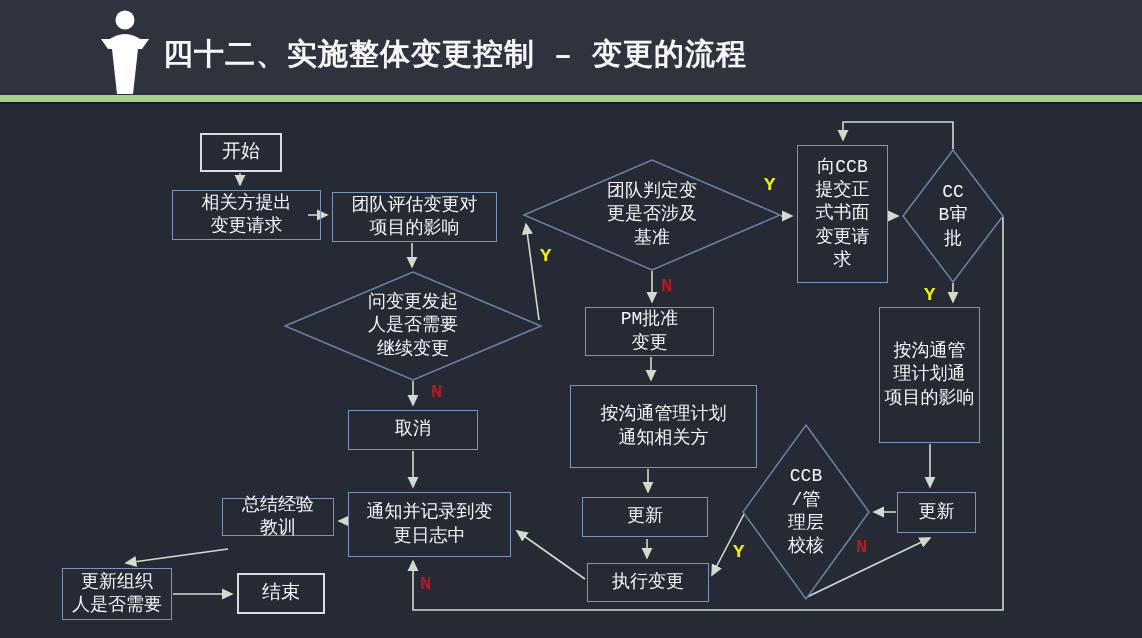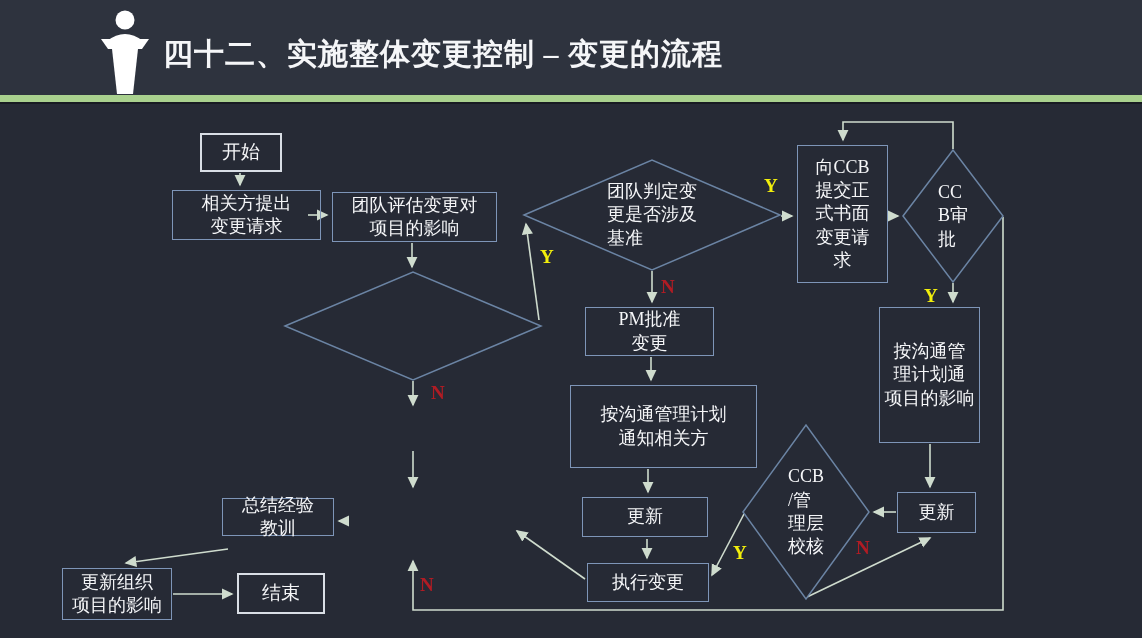--- a/index.html
+++ b/index.html
@@ -1,19 +1,19 @@
 <!DOCTYPE html>
 <html style="--bg-body: #262a35; --bg-header: #2e333e; --accent-green: #a9d18e; --text: #f5f6f8; --box-border: #7e95b8; --diamond-border: #6b84a4; --terminal-border: #d9dee5; --arrow: #cfdcce; --yes-color: #f2ef0c; --no-color: #b01c24;"><head>
 <meta charset="utf-8">
 <style>
   html,body { margin:0; padding:0; background:#111; }
   .slide {
     position:relative; width:1142px; height:638px; overflow:hidden;
     background:var(--bg-body,#262a35);
-    font-family:Liberation Serif, serif;
+    font-family:Liberation Mono, monospace;
   }
   .header {
     position:absolute; left:0; top:0; width:100%; height:95px;
     background:var(--bg-header,#2e333e);
   }
   .divider {
     position:absolute; left:0; top:95px; width:100%; height:7px;
     background:var(--accent-green,#a9d18e);
     box-shadow:0 2px 0 rgba(0,0,0,.35);
   }
@@ -34,21 +34,21 @@
     font-size:18px; line-height:1.3; white-space:pre-line;
     border:1.5px solid var(--box-border,#7e95b8);
     background:transparent;
   }
   .node.terminal {
     border:2px solid var(--terminal-border,#d9dee5);
     border-radius:0; font-size:19px;
   }
   .diamond-label {
     position:absolute; display:flex; align-items:center; justify-content:center;
-    color:var(--text,#f5f6f8);
+    text-align:center; color:var(--text,#f5f6f8);
     font-size:18px; line-height:1.3; white-space:pre-line;
   }
   .edge-label { position:absolute; font-size:19px; font-weight:bold; line-height:1; }
   .edge-label.yes { color:var(--yes-color,#f2ef0c); }
   .edge-label.no  { color:var(--no-color,#b01c24); }
 </style>
 </head>
 <body>
 
 <div class="slide">
@@ -101,41 +101,47 @@
       <polygon class="diamond" points="903,216 953,150 1003,216 953,282"></polygon>
       <polygon class="diamond" points="743,512 806,425 869,512 806,599"></polygon>
     </g>
   </svg>
 
   <div class="node terminal" style="left:200px;top:133px;width:82px;height:39px">开始</div>
   <div class="node" style="left:172px;top:190px;width:149px;height:50px">相关方提出
 变更请求</div>
   <div class="node" style="left:332px;top:192px;width:165px;height:50px">团队评估变更对
 项目的影响</div>
+  <div class="node" style="left:348px;top:410px;width:130px;height:40px">取消</div>
+  <div class="node" style="left:348px;top:492px;width:163px;height:65px">通知并记录到变
+更日志中</div>
   <div class="node" style="left:222px;top:498px;width:112px;height:38px">总结经验
 教训</div>
   <div class="node" style="left:62px;top:568px;width:110px;height:52px">更新组织
-项目的影响</div>
+人是否需要</div>
   <div class="node terminal" style="left:237px;top:573px;width:88px;height:41px">结束</div>
   <div class="node" style="left:585px;top:307px;width:129px;height:49px">PM批准
 变更</div>
   <div class="node" style="left:570px;top:385px;width:187px;height:83px">按沟通管理计划
 通知相关方</div>
   <div class="node" style="left:582px;top:497px;width:126px;height:40px">更新</div>
   <div class="node" style="left:587px;top:563px;width:122px;height:39px">执行变更</div>
   <div class="node" style="left:797px;top:145px;width:91px;height:138px">向CCB
 提交正
 式书面
 变更请
 求</div>
   <div class="node" style="left:879px;top:307px;width:101px;height:136px">按沟通管
 理计划通
 项目的影响</div>
   <div class="node" style="left:897px;top:492px;width:79px;height:41px">更新</div>
 
+  <div class="diamond-label" style="left:333px;top:291px;width:160px;height:70px">问变更发起
+人是否需要
+继续变更</div>
   <div class="diamond-label" style="left:572px;top:180px;width:160px;height:70px">团队判定变
 更是否涉及
 基准</div>
   <div class="diamond-label" style="left:903px;top:181px;width:100px;height:70px">CC
 B审
 批</div>
   <div class="diamond-label" style="left:746px;top:465px;width:120px;height:94px">CCB
 /管
 理层
 校核</div>

